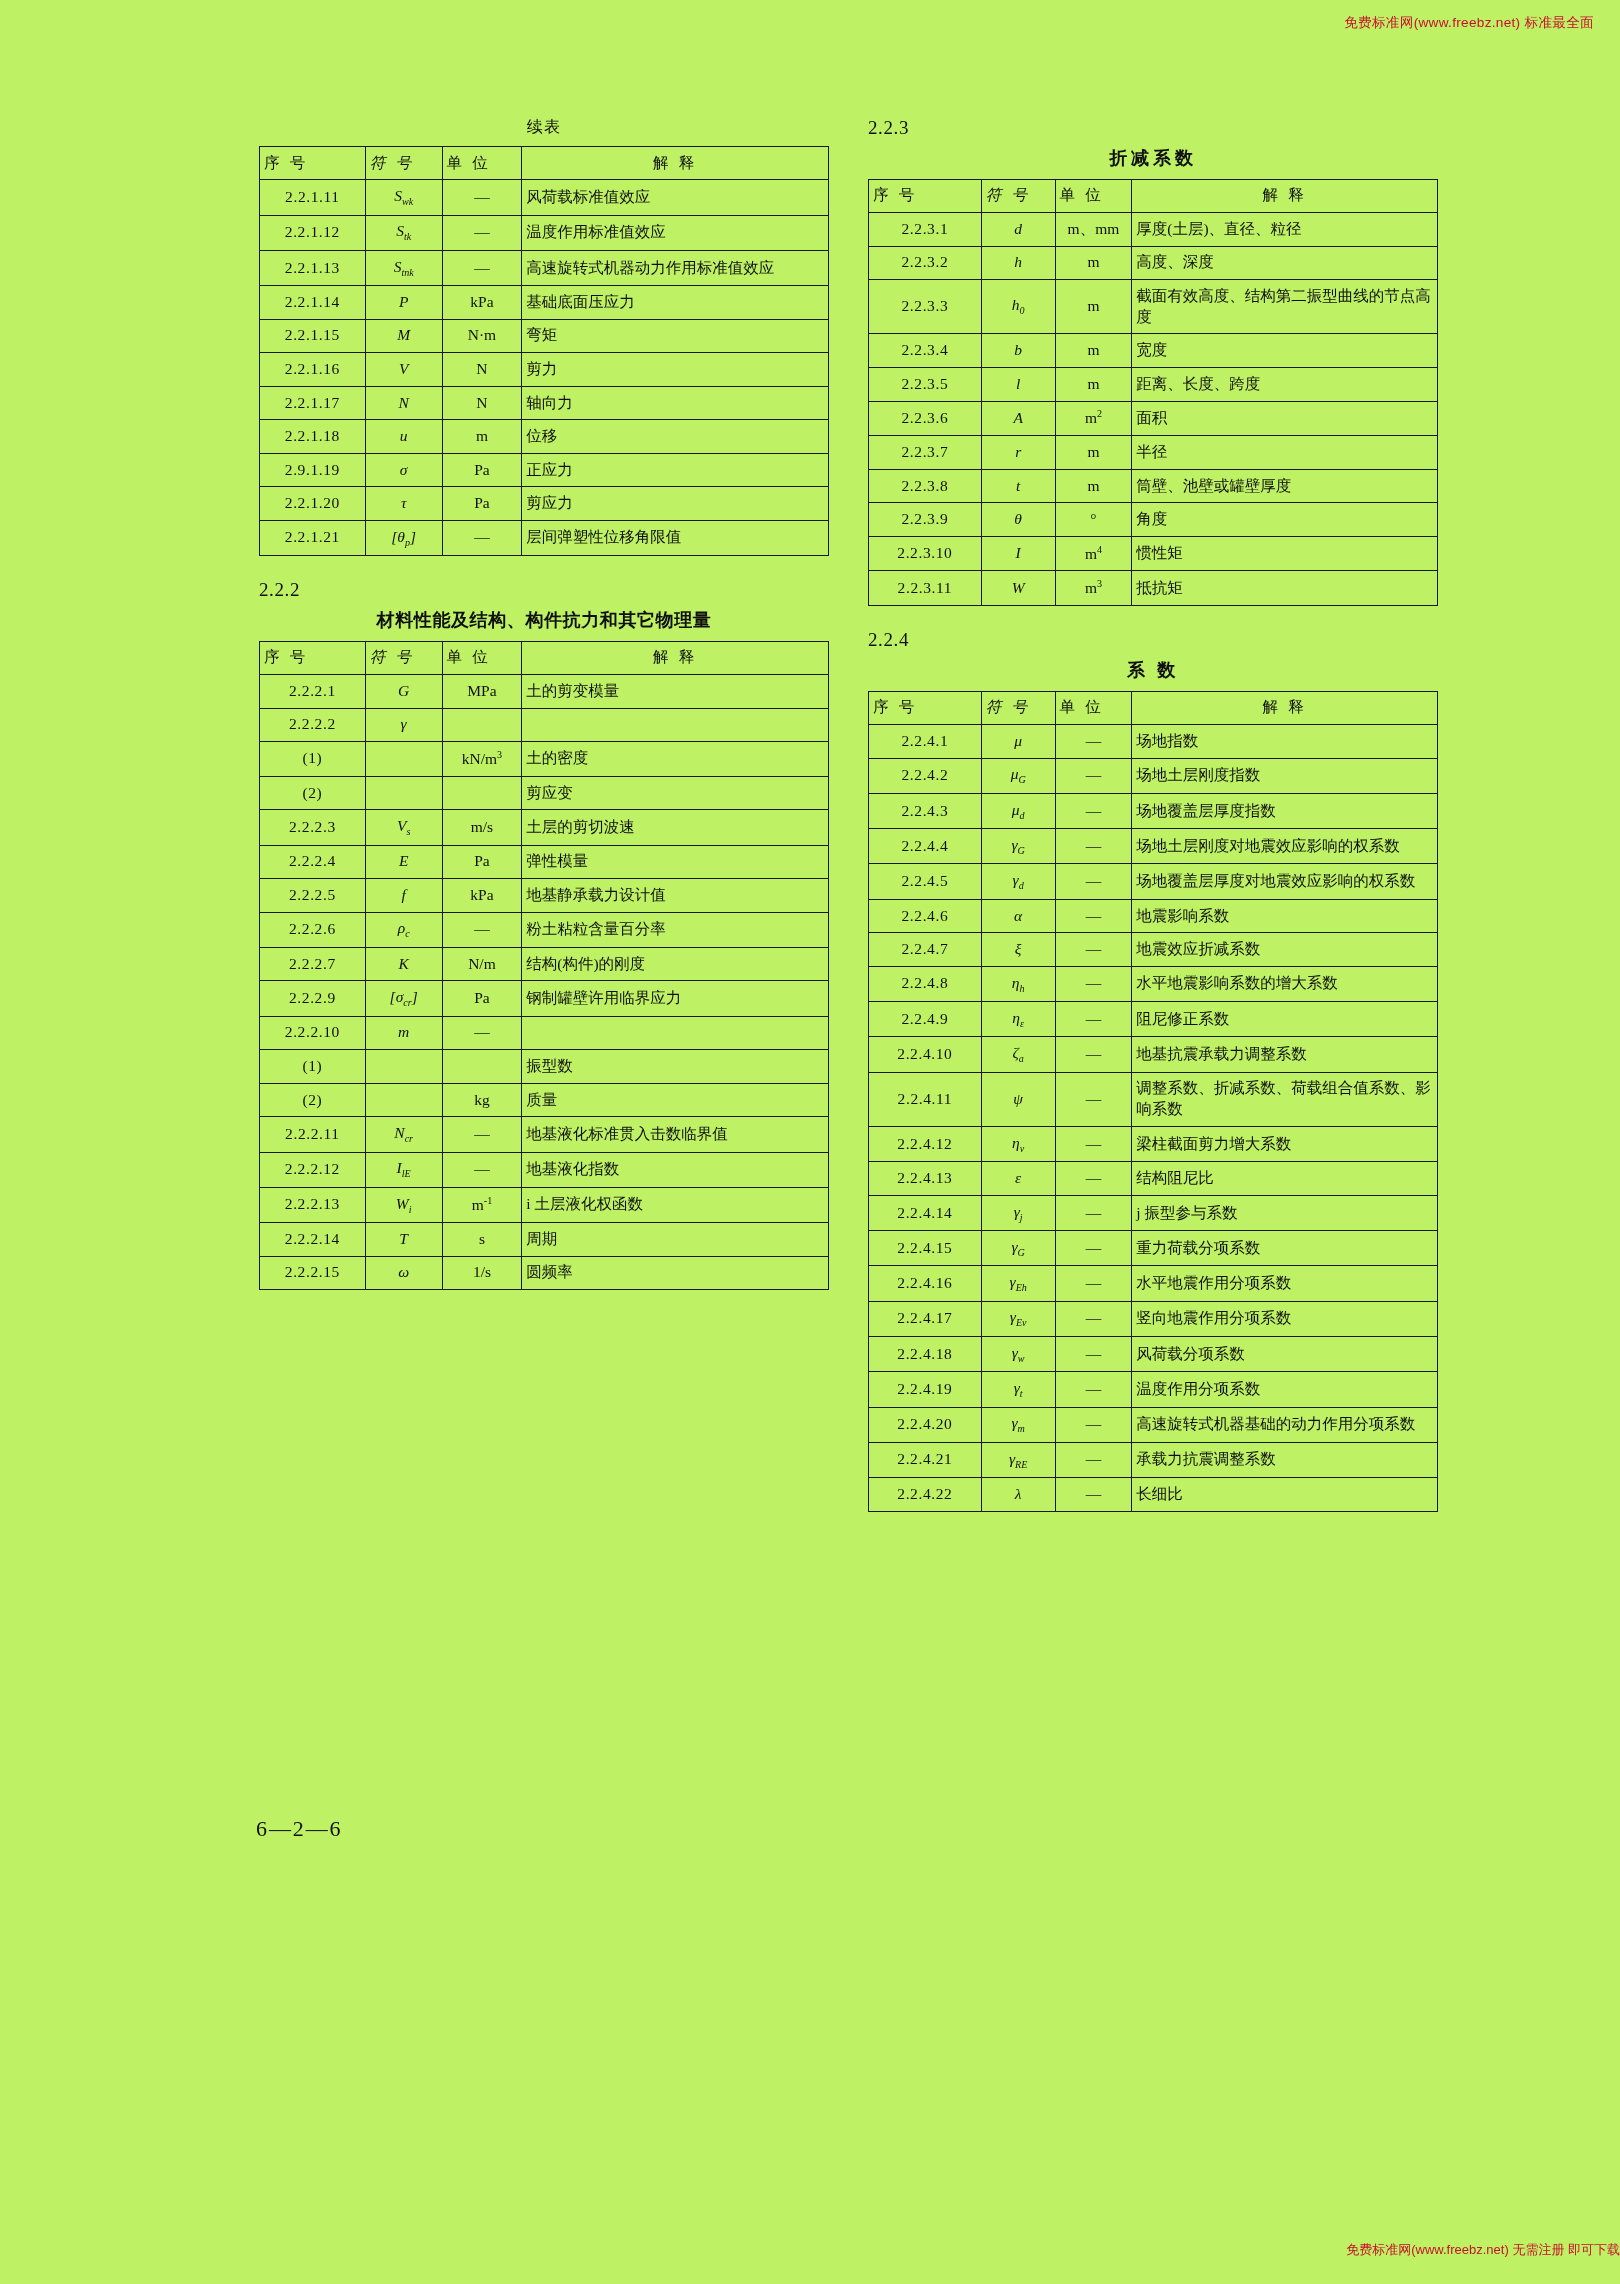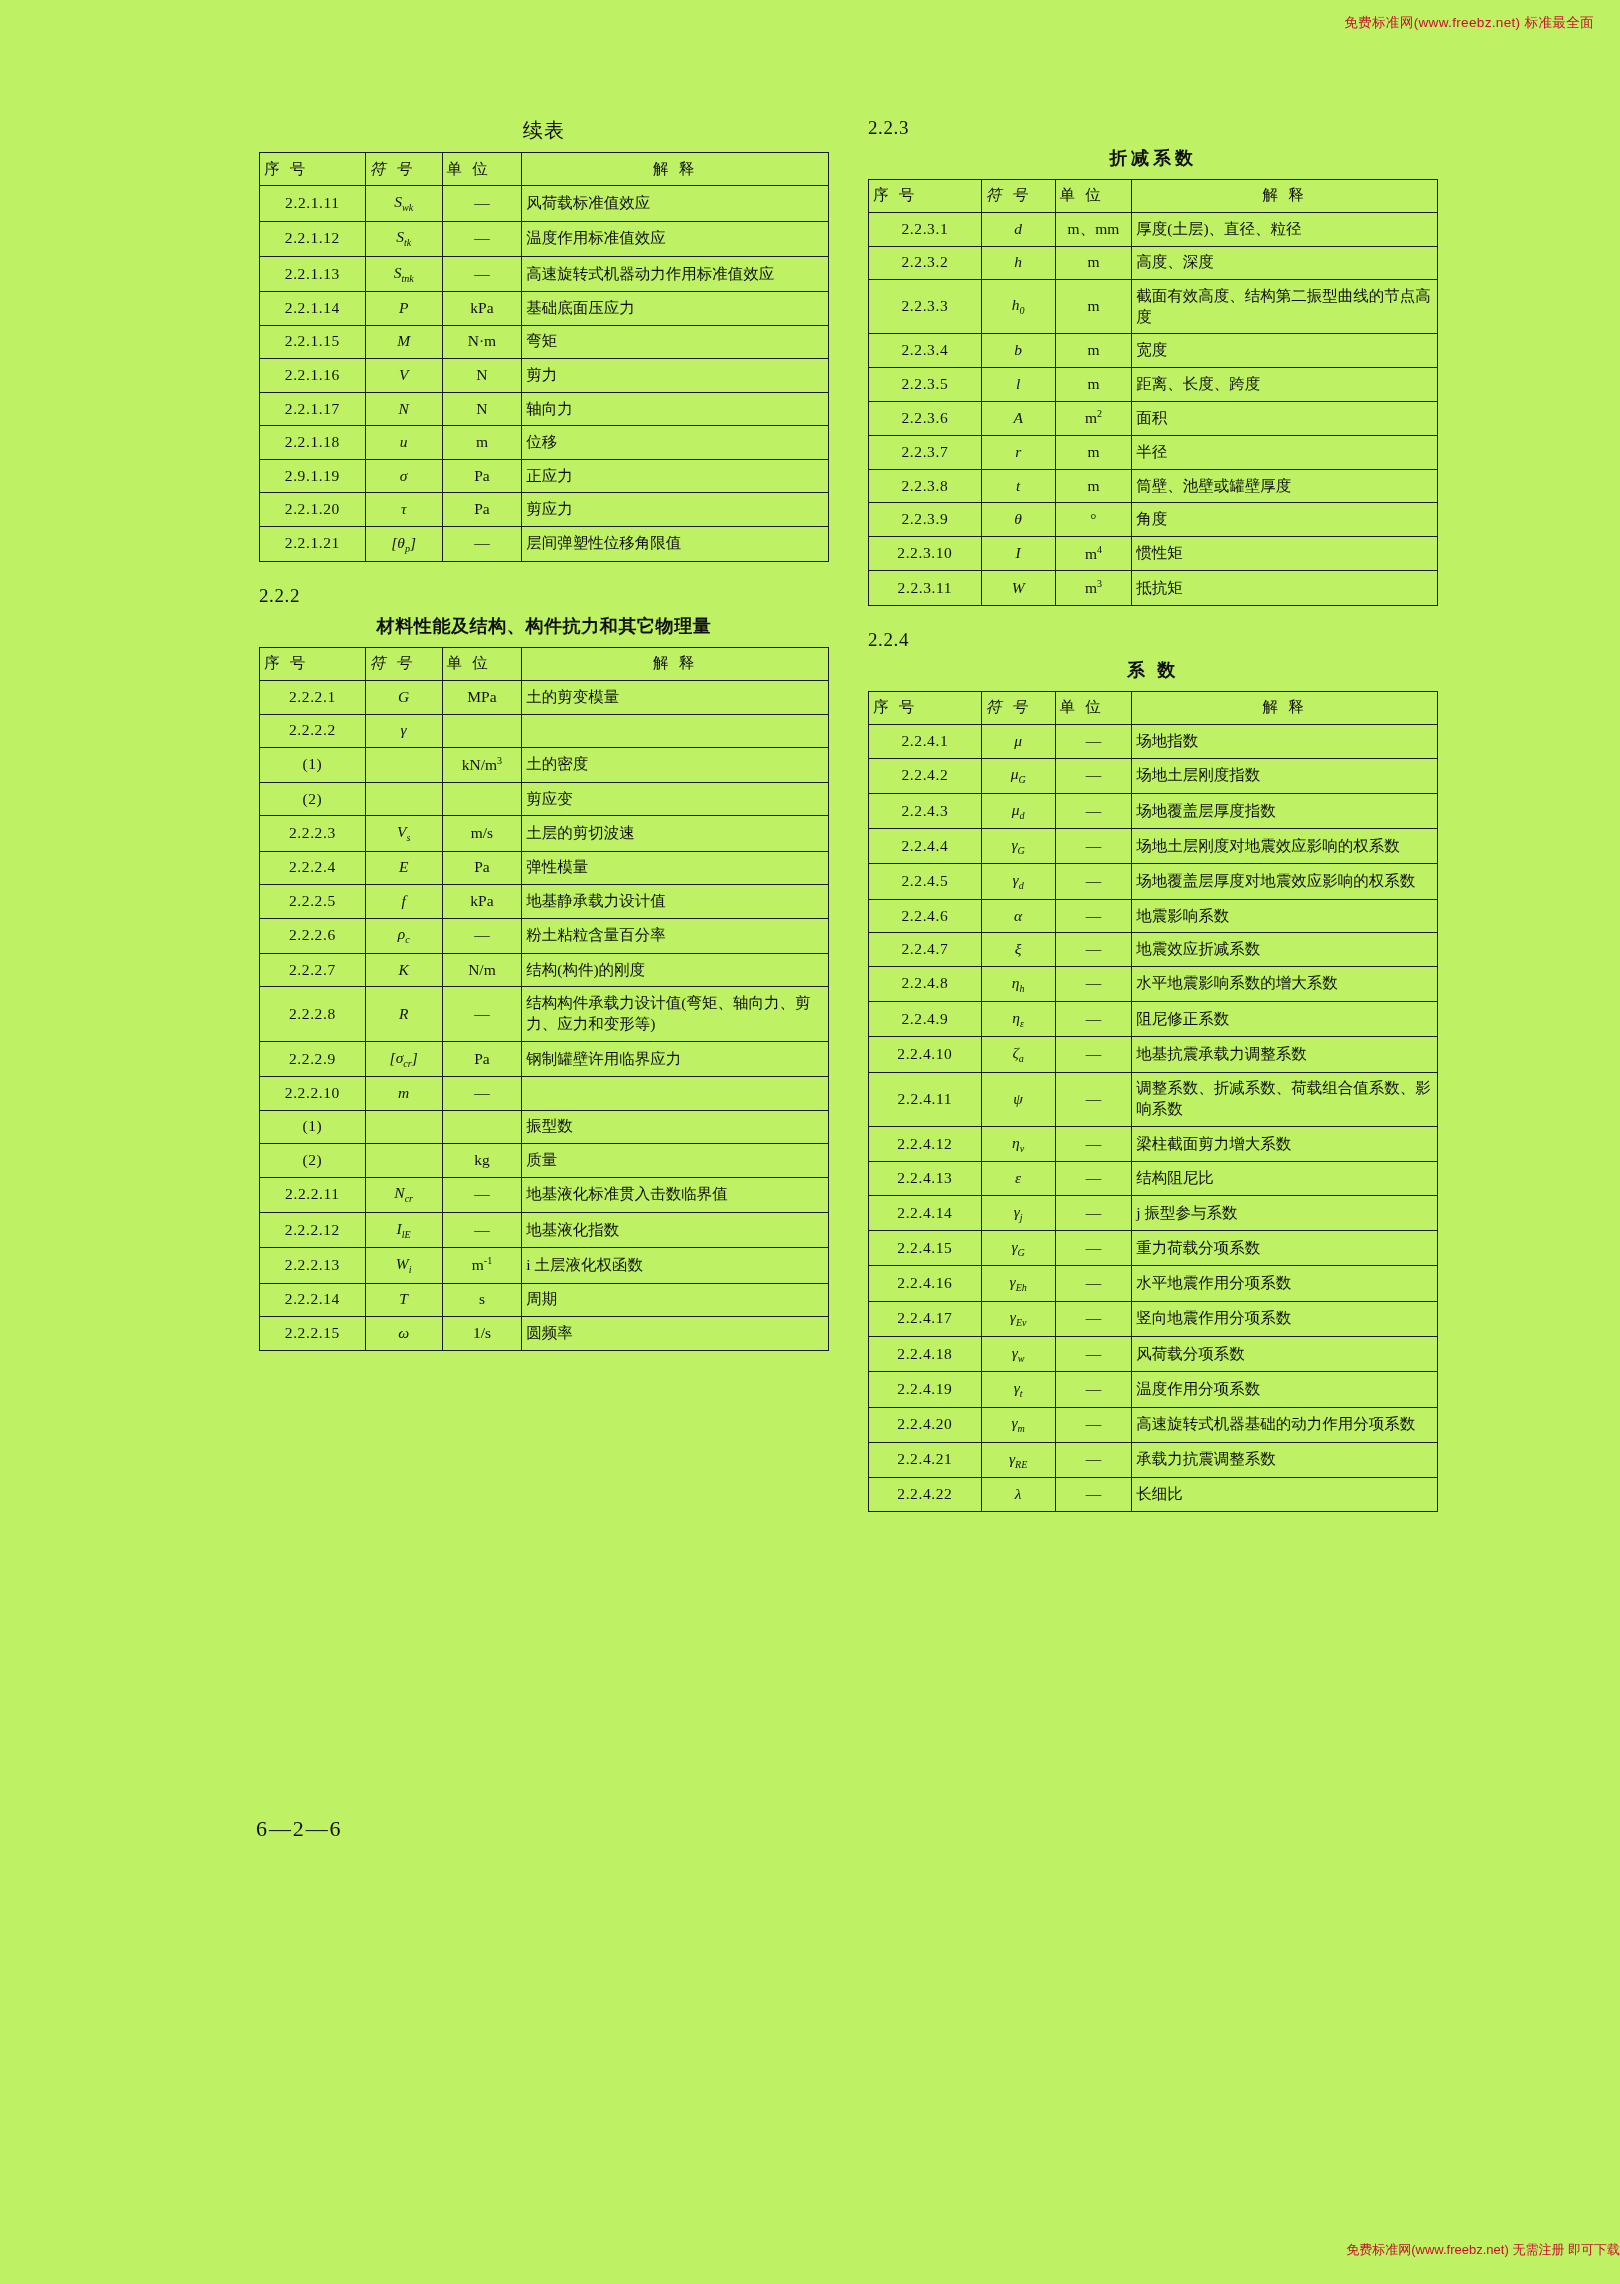--- a/index.html
+++ b/index.html
@@ -54,21 +54,21 @@
   }
   .col-right {
     position: absolute;
     left: 868px;
     top: 117px;
     width: 570px;
   }
 
   .cont-label {
     text-align: center;
-    font-size: 20px;
+    font-size: 16px;
     letter-spacing: 1.3px;
     margin-bottom: 7.8px;
   }
   .sec-num {
     font-family: "Liberation Serif", serif;
     font-size: 19px;
     letter-spacing: 0.6px;
     margin: 0 0 2.6px 0;
   }
   .sec-title {
@@ -276,26 +276,20 @@
             <td class="c-unit">—</td>
             <td class="c-exp">粉土粘粒含量百分率</td>
           </tr>
         <tr>
             <td class="c-no">2.2.2.7</td>
             <td class="c-sym"><i>K</i></td>
             <td class="c-unit">N/m</td>
             <td class="c-exp">结构(构件)的刚度</td>
           </tr>
         <tr>
-            <td class="c-no">2.2.2.8</td>
-            <td class="c-sym"><i>R</i></td>
-            <td class="c-unit">—</td>
-            <td class="c-exp">结构构件承载力设计值(弯矩、轴向力、剪力、应力和变形等)</td>
-          </tr>
-        <tr>
             <td class="c-no">2.2.2.9</td>
             <td class="c-sym">[σ<sub>cr</sub>]</td>
             <td class="c-unit">Pa</td>
             <td class="c-exp">钢制罐壁许用临界应力</td>
           </tr>
         <tr>
             <td class="c-no">2.2.2.10</td>
             <td class="c-sym"><i>m</i></td>
             <td class="c-unit">—</td>
             <td class="c-exp"></td>

